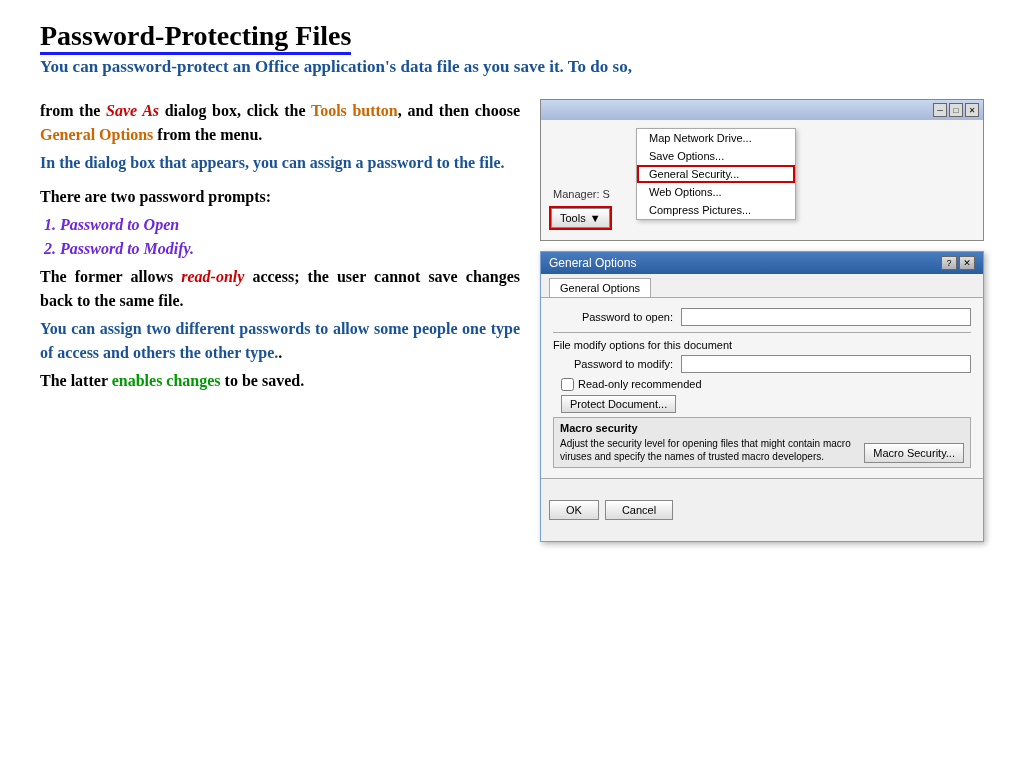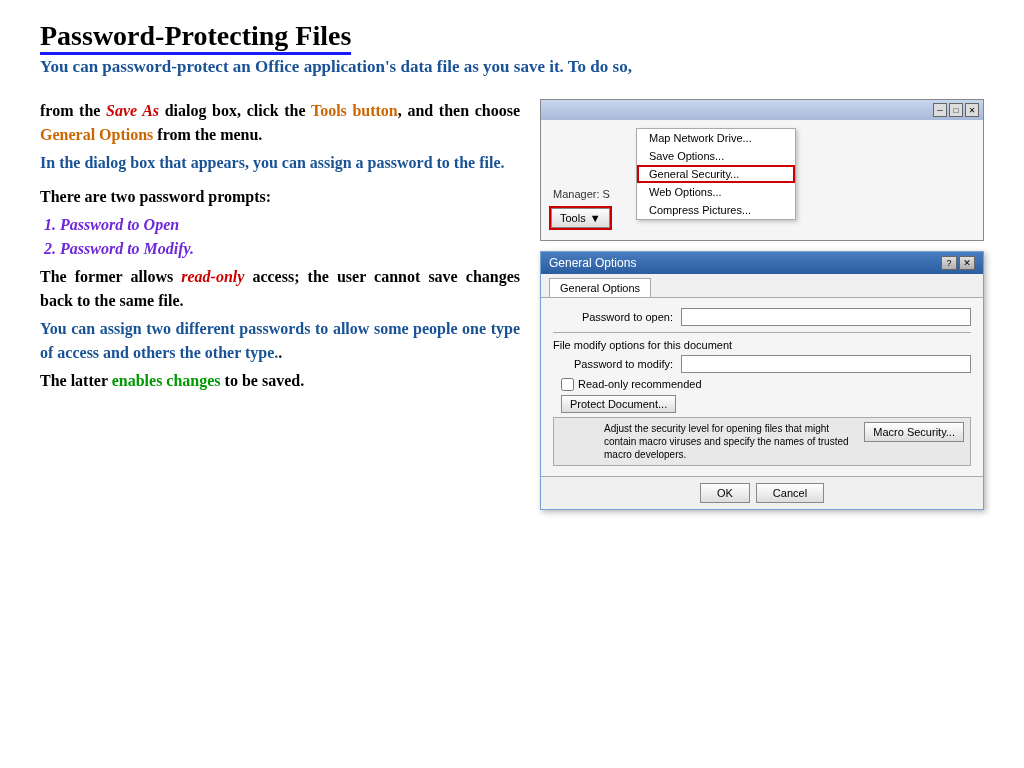--- a/index.html
+++ b/index.html
@@ -275,46 +275,45 @@
     }
 
     .dialog-macro-header {
       font-size: 11px;
       font-weight: bold;
       margin-bottom: 3px;
     }
 
     .dialog-macro-row {
       display: flex;
-      align-items: flex-start;
+      align-items: flex-end;
       gap: 10px;
-      margin-left: 44px;
     }
 
     .dialog-macro-text {
       font-size: 10px;
       color: #000;
       flex: 1;
       line-height: 1.3;
     }
 
     .dialog-macro-btn {
       background: linear-gradient(to bottom, #fff, #ddd);
       border: 1px solid #888;
       padding: 3px 8px;
       font-size: 11px;
       cursor: pointer;
       white-space: nowrap;
     }
 
     .dialog-footer {
       display: flex;
-      justify-content: center;
+      justify-content: flex-start;
       gap: 6px;
-      padding: 6px 8px;
+      padding: 21px 8px;
       background: #f0f0f0;
       border-top: 1px solid #aaa;
     }
 
     .dialog-footer-btn {
       background: linear-gradient(to bottom, #fff, #ddd);
       border: 1px solid #888;
       padding: 3px 16px;
       font-size: 11px;
       cursor: pointer;
@@ -415,20 +414,21 @@
         <div class="dialog-checkbox-row" style="margin-left:8px;">
           <input type="checkbox" style="">
           <span>Read-only recommended</span>
         </div>
 
         <div style="margin-left:8px; margin-bottom:4px;">
           <button class="dialog-protect-btn">Protect Document...</button>
         </div>
 
         <div class="dialog-macro-section">
+          <div class="dialog-macro-header">Macro security</div>
           <div class="dialog-macro-row">
             <span class="dialog-macro-text">Adjust the security level for opening files that might contain macro viruses and specify the names of trusted macro developers.</span>
             <button class="dialog-macro-btn">Macro Security...</button>
           </div>
         </div>
       </div>
 
       <div class="dialog-footer">
         <button class="dialog-footer-btn">OK</button>
         <button class="dialog-footer-btn">Cancel</button>

